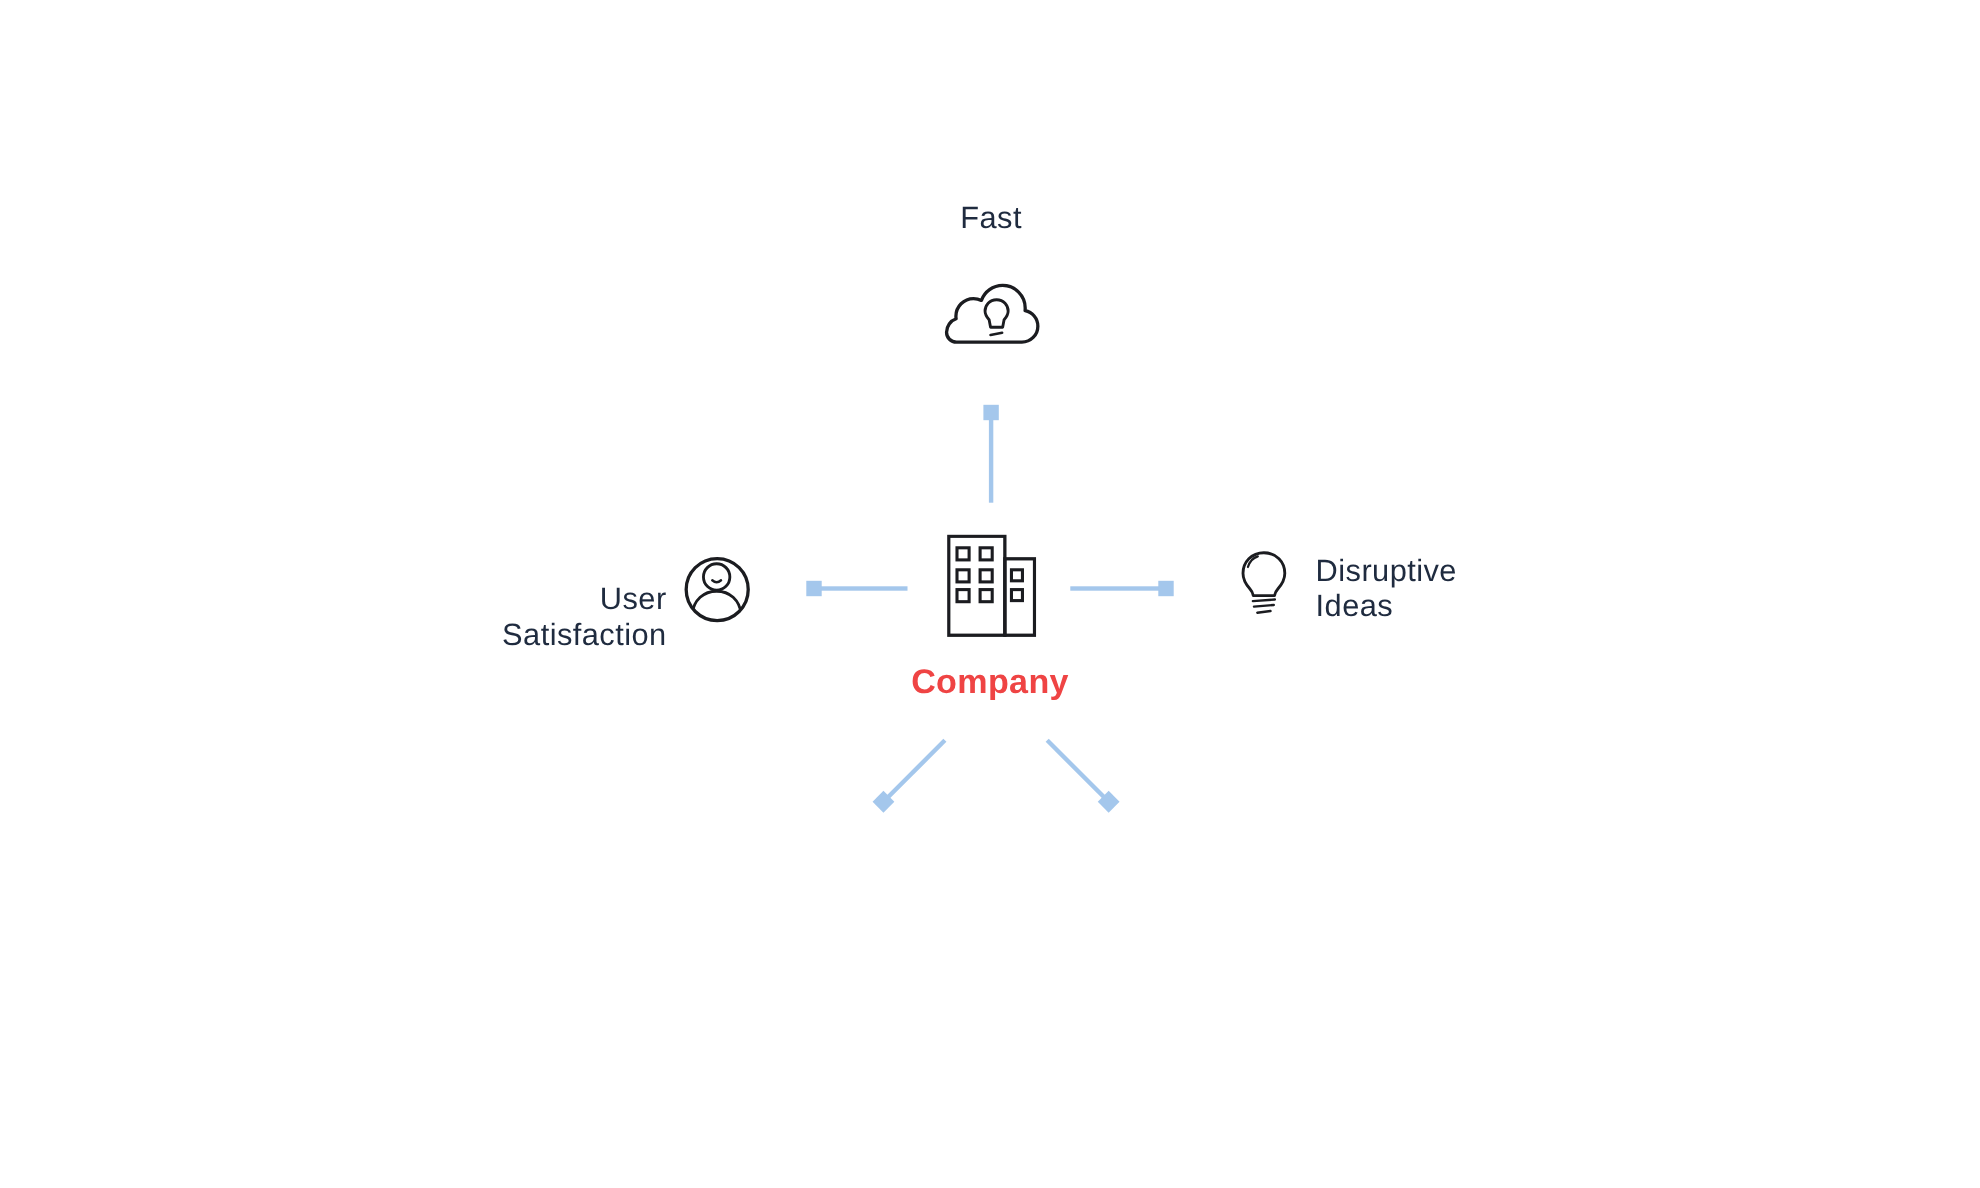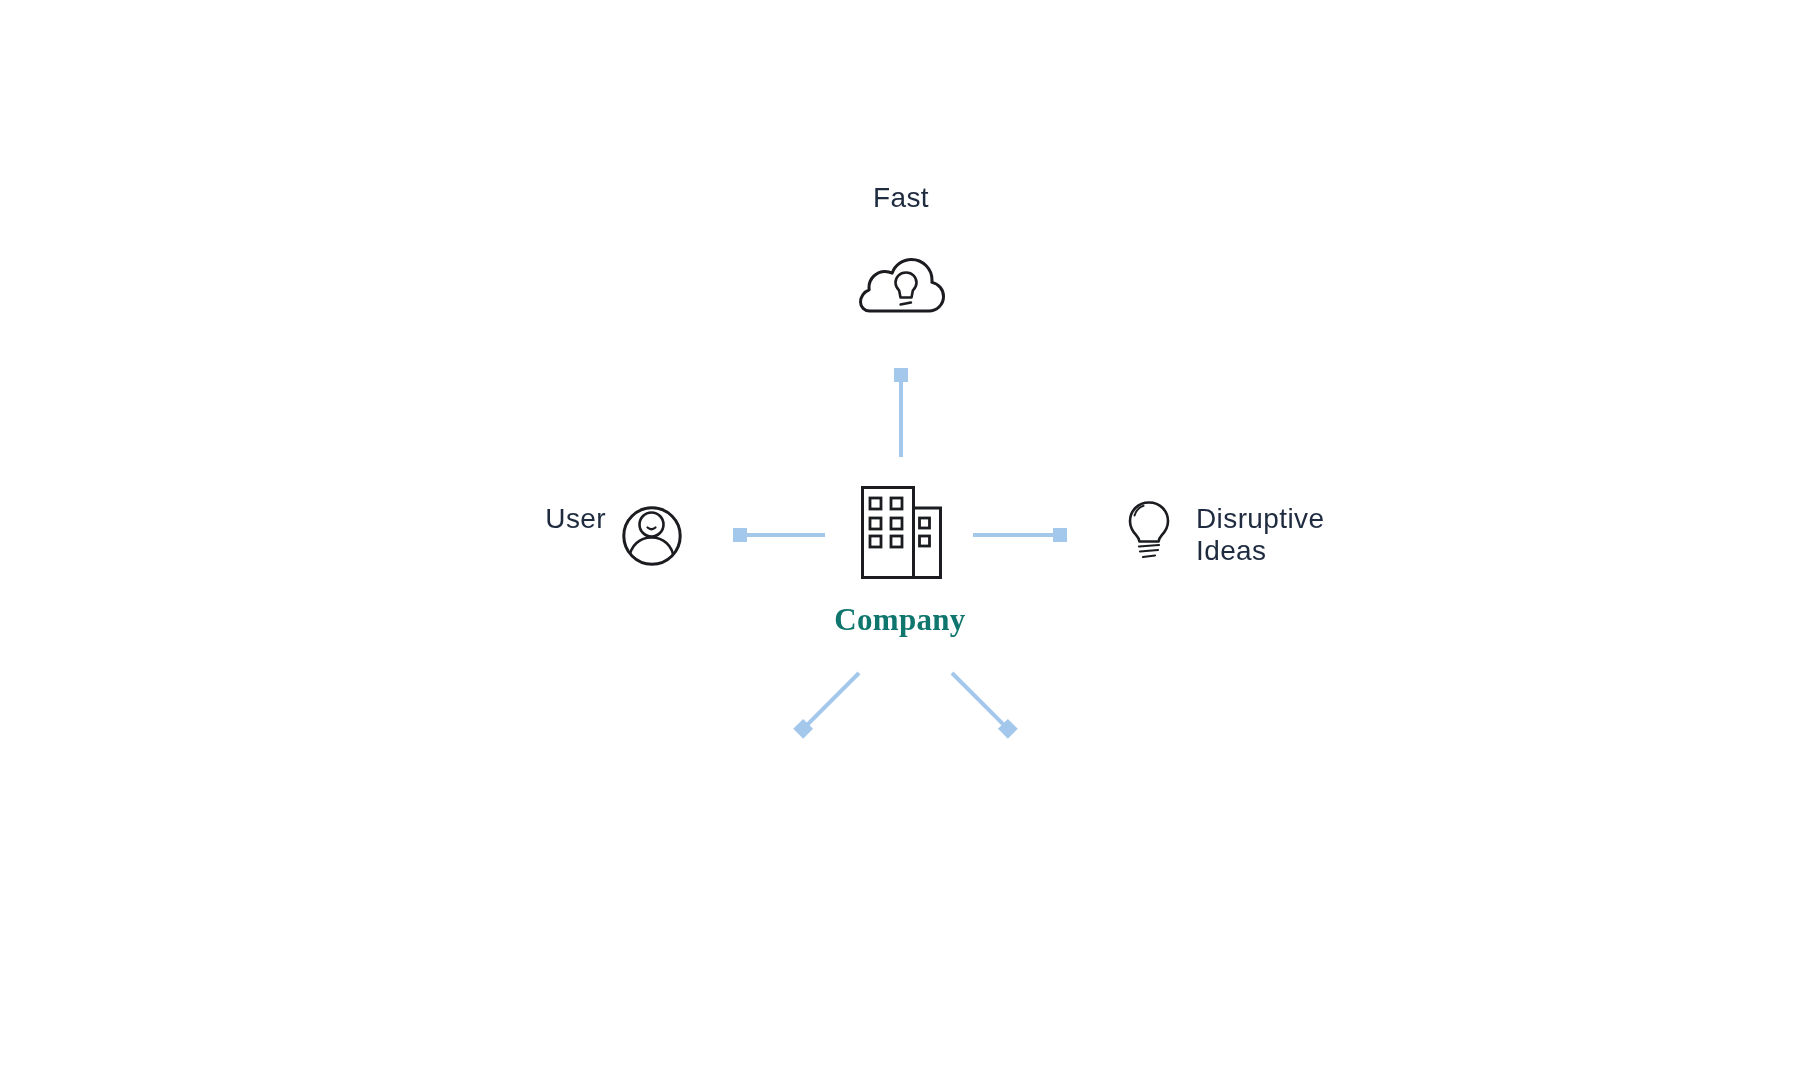--- a/index.html
+++ b/index.html
@@ -11,28 +11,28 @@
   html,body{margin:0;padding:0;background:var(--bg);}
   .stage{
     position:relative;width:1800px;height:772px;background:var(--bg);
     font-family:"Liberation Sans", sans-serif;color:var(--navy);overflow:hidden;
   }
   .lbl{
     position:absolute;width:300px;font-size:28px;line-height:32px;
     letter-spacing:.4px;color:var(--navy);white-space:nowrap;
   }
   .lbl.center{text-align:center;}
-  .lbl.right{text-align:right;}
+  .lbl.right{text-align:right;margin-top:26px;}
   .lbl.left{text-align:left;}
   .lbl-top{left:751px;top:182px;}
   .lbl-left{left:306px;top:503px;}
   .lbl-right{left:1196px;top:503px;}
   .lbl-bl{left:600px;top:860px;}
   .lbl-br{left:915px;top:860px;}
-  .lbl-company{left:750px;top:604px;font-size:31px;font-weight:bold;letter-spacing:.3px;color:#0f766e;font-family:Liberation Serif, serif;}
+  .lbl-company{left:750px;top:604px;font-size:31px;font-weight:bold;letter-spacing:.3px;color:#ef4444;}
   .icon{position:absolute;color:var(--ink);}
   .icon-cloud{left:858px;top:255px;}
   .icon-building{left:861px;top:486px;}
   .icon-person{left:621px;top:505px;}
   .icon-bulb{left:1127px;top:500px;}
   .icon-chart{left:717px;top:787px;}
   .icon-tablet{left:1033px;top:788px;}
   .connector{position:absolute;height:14px;transform-origin:0 50%;}
   .c-line{position:absolute;left:0;right:6px;top:5px;height:4px;background:var(--blue);}
   .c-square{position:absolute;right:0;top:0;width:14px;height:14px;background:var(--blue);}
@@ -76,20 +76,21 @@
     <rect x="9" y="50" width="11" height="11" stroke-width="2.8"></rect>
     <rect x="30" y="50" width="11" height="11" stroke-width="2.8"></rect>
     <rect x="58.5" y="32" width="10" height="10" stroke-width="2.8"></rect>
     <rect x="58.5" y="50" width="10" height="10" stroke-width="2.8"></rect>
   </svg>
 
   <div class="lbl center lbl-company">Company</div>
 
   <div class="lbl right lbl-left">
     <div>User</div>
+    <div>Satisfaction</div>
   </div>
 
   <svg class="icon icon-person" width="62" height="62" viewBox="0 0 62 62" fill="none" stroke="currentColor">
     <defs>
         <clipPath id="pc">
           <circle cx="31" cy="31" r="28"></circle>
         </clipPath>
       </defs>
     <circle cx="31" cy="31" r="28.2" stroke-width="3"></circle>
     <circle cx="30.5" cy="19.5" r="12" stroke-width="2.6"></circle>

